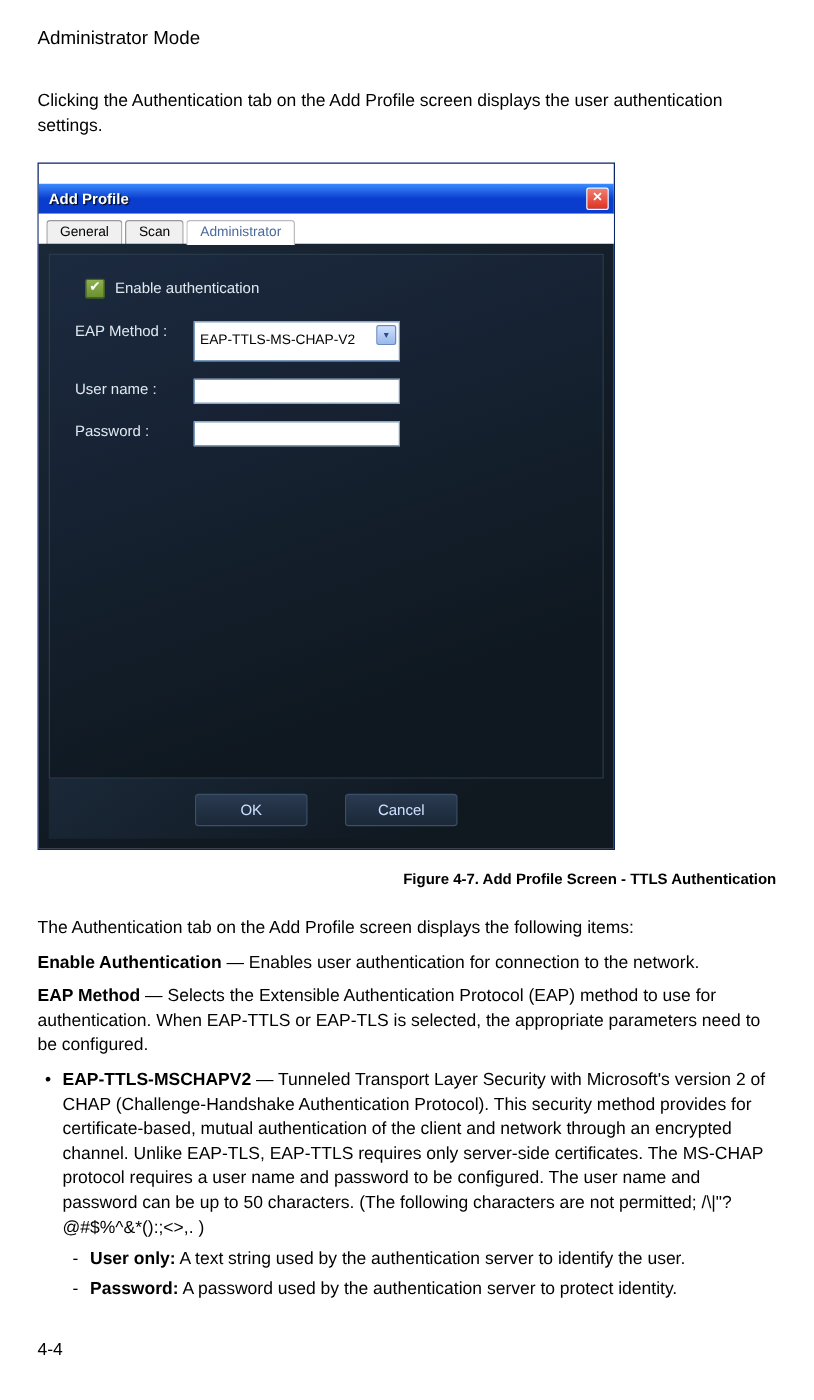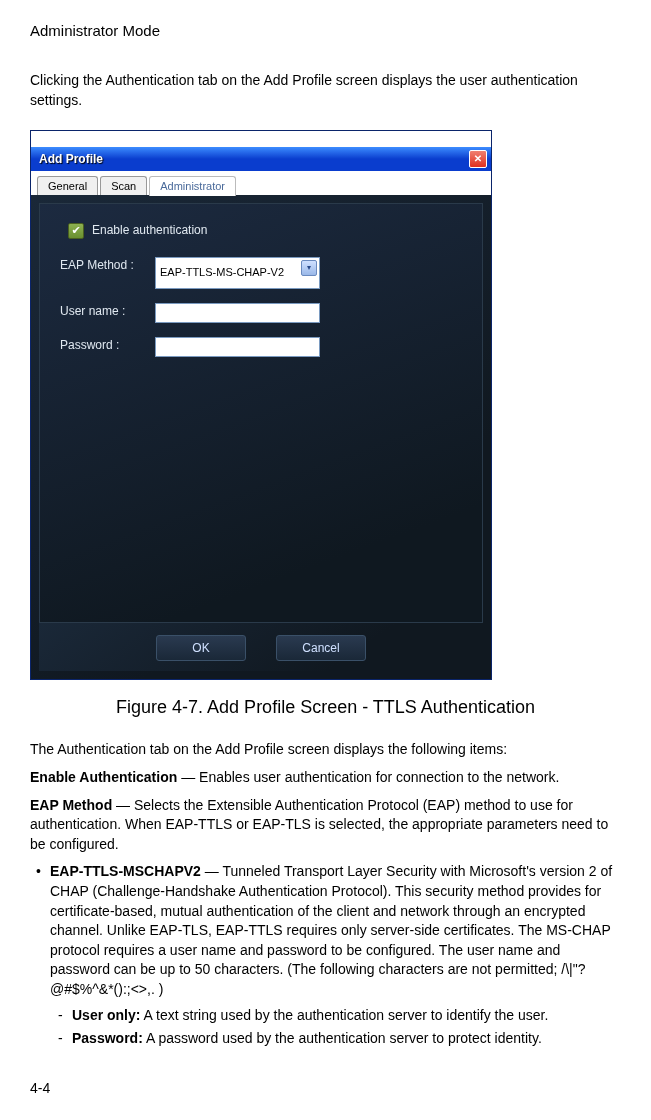--- a/index.html
+++ b/index.html
@@ -143,24 +143,24 @@
   .dlg-btn {
     width: 88px; height: 24px;
     background: linear-gradient(#2a3a50, #1a2838);
     border: 1px solid #3a5068;
     border-radius: 3px;
     color: #cfe0ff;
     font-size: 12px;
     display: flex; align-items: center; justify-content: center;
   }
   .fig-caption {
-    text-align: center;
-    font-weight: normal;
+    text-align: right;
+    font-weight: bold;
     margin: 10px 0 20px 0;
-    font-size: 18px;
+    font-size: 12px;
   }
   .para { margin: 8px 0; }
   .bold { font-weight: bold; }
   ul.bullets { margin: 4px 0 4px 6px; padding: 0; list-style: none; }
   ul.bullets > li { position: relative; padding-left: 14px; margin-bottom: 4px;}
   ul.bullets > li::before { content: "•"; position: absolute; left: 0; }
   ul.sub { margin: 6px 0 0 8px; padding:0; list-style:none;}
   ul.sub > li { position: relative; padding-left: 14px; margin-bottom: 4px;}
   ul.sub > li::before { content: "-"; position: absolute; left: 0; }
   .page-num { margin-top: 30px; font-size: 14px;}

